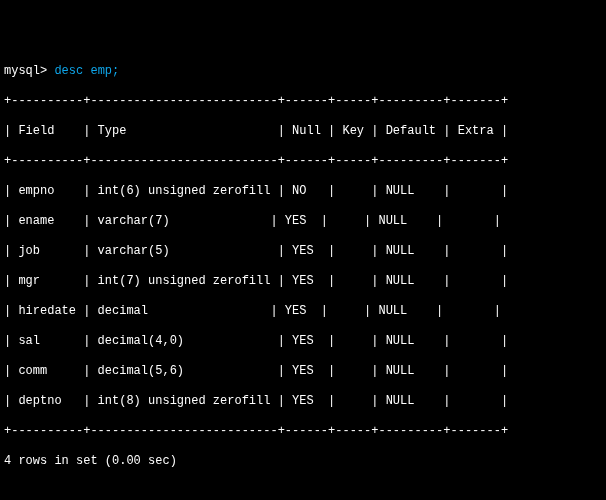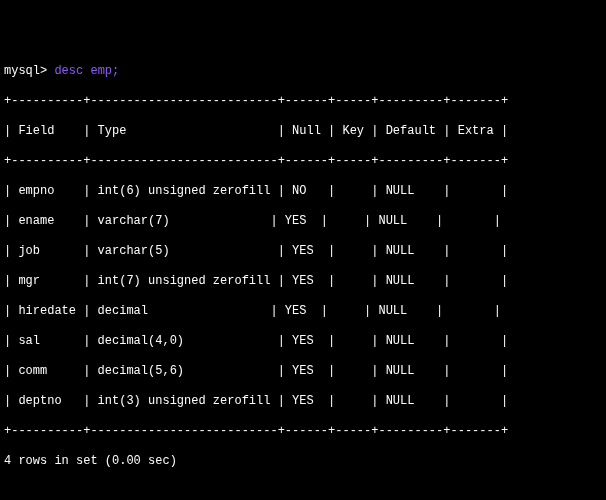--- a/index.html
+++ b/index.html
@@ -6,39 +6,39 @@
       margin: 0;
       padding: 4px;
       background: #000;
       color: #fff;
       font-family: "Consolas", "Courier New", monospace;
       font-size: 12px;
       line-height: 1.25;
       white-space: pre;
     }
     .line { display: block; }
-    .cmd { color: #8b5cf6; }
+    .cmd { color: #0ea5e9; }
   </style>
 </head>
 <body>
 
 
 
 <span class="line"><span>mysql&gt;</span> <span class="cmd">desc emp;</span></span>
 <span class="line">+----------+--------------------------+------+-----+---------+-------+</span>
 <span class="line">| Field    | Type                     | Null | Key | Default | Extra |</span>
 <span class="line">+----------+--------------------------+------+-----+---------+-------+</span>
 <span class="line">| empno    | int(6) unsigned zerofill | NO   |     | NULL    |       |</span>
 <span class="line">| ename    | varchar(7)              | YES  |     | NULL    |       |</span>
 <span class="line">| job      | varchar(5)               | YES  |     | NULL    |       |</span>
 <span class="line">| mgr      | int(7) unsigned zerofill | YES  |     | NULL    |       |</span>
 <span class="line">| hiredate | decimal                 | YES  |     | NULL    |       |</span>
 <span class="line">| sal      | decimal(4,0)             | YES  |     | NULL    |       |</span>
 <span class="line">| comm     | decimal(5,6)             | YES  |     | NULL    |       |</span>
-<span class="line">| deptno   | int(3) unsigned zerofill | YES  |     | NULL    |       |</span>
+<span class="line">| deptno   | int(8) unsigned zerofill | YES  |     | NULL    |       |</span>
 <span class="line">+----------+--------------------------+------+-----+---------+-------+</span>
 <span class="line">4 rows in set (0.00 sec)</span>
 <span class="line"> </span>
 
 
 
 
 
 
 

